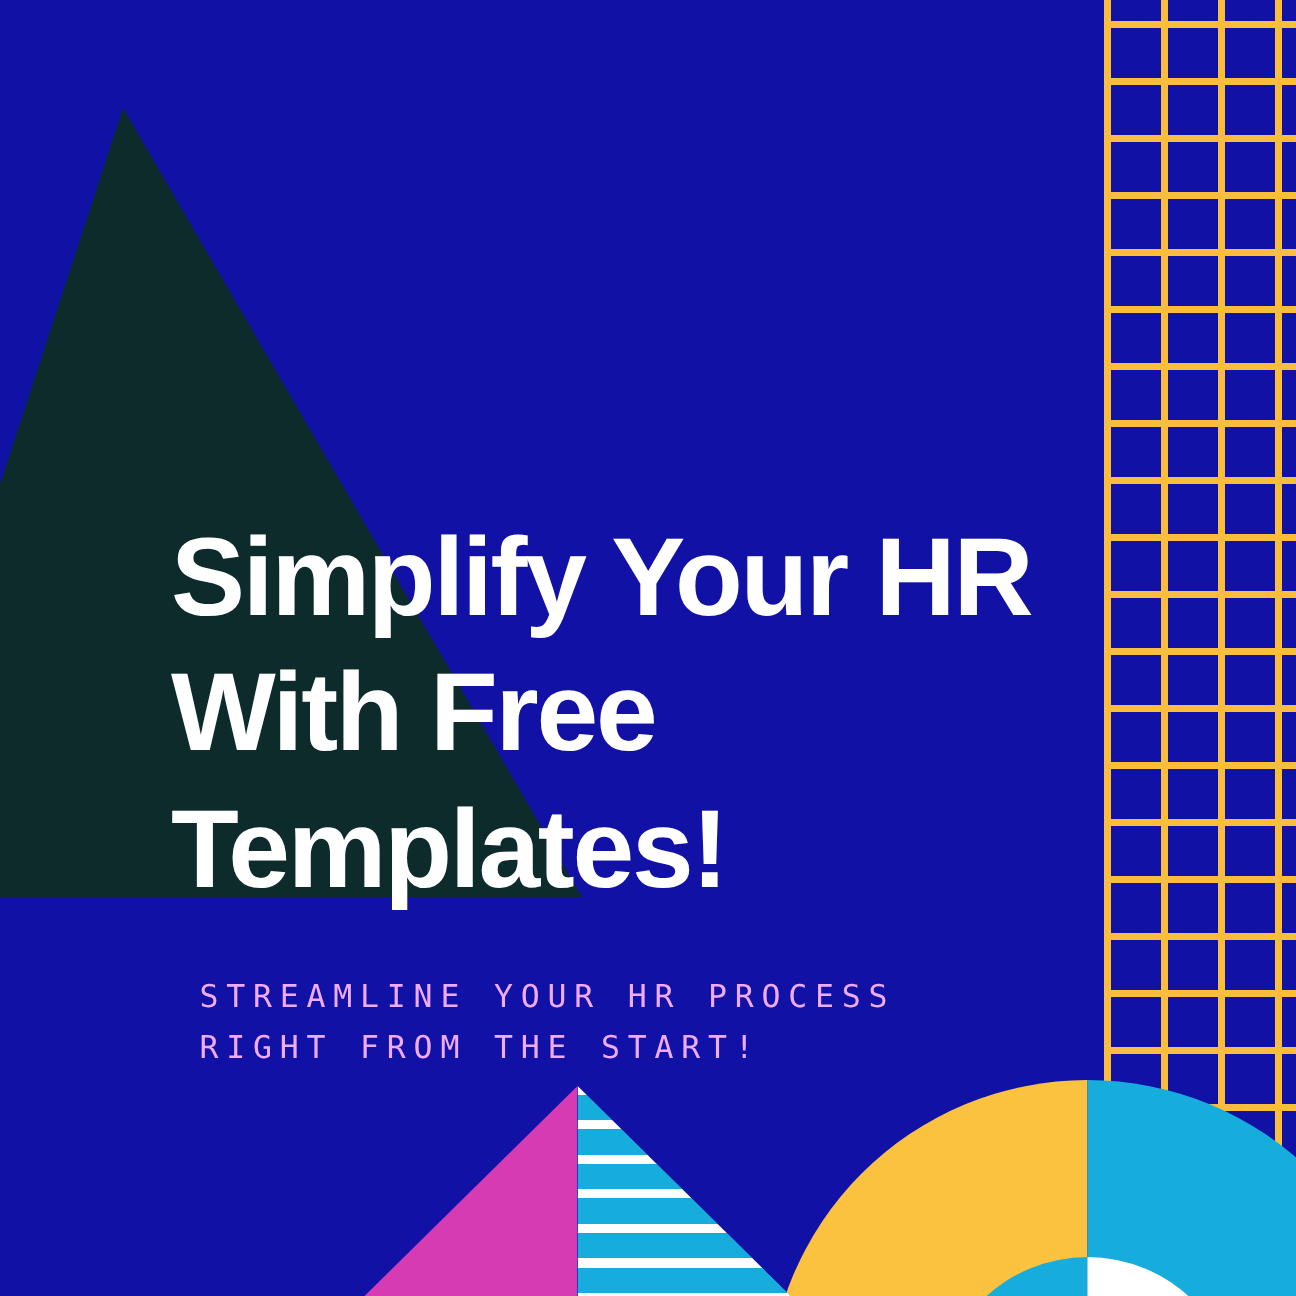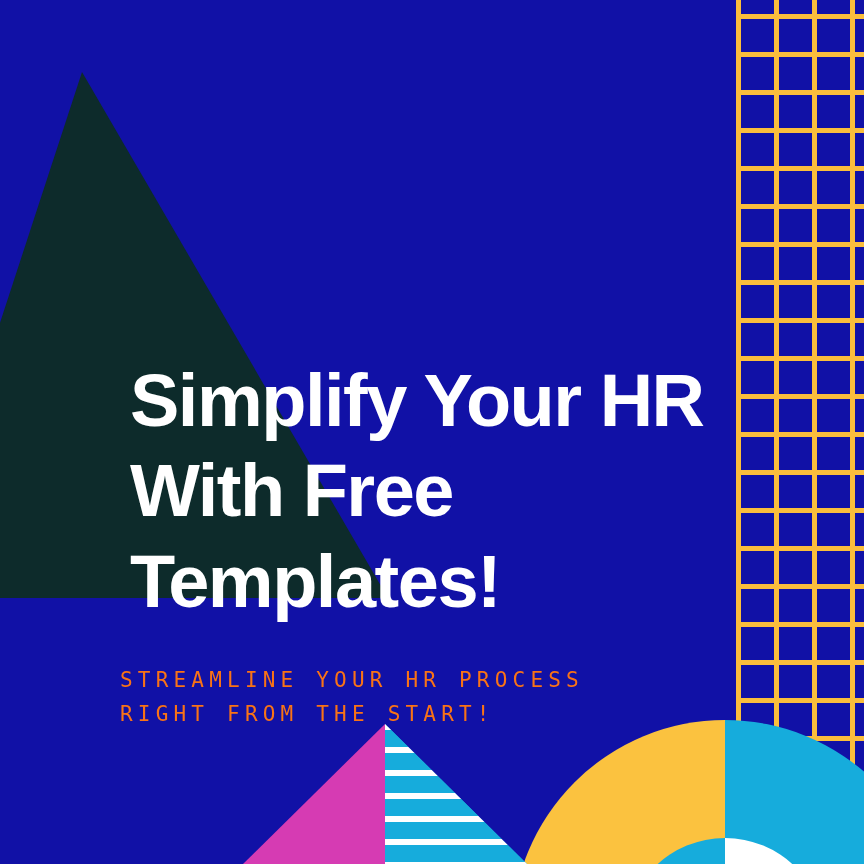--- a/index.html
+++ b/index.html
@@ -112,33 +112,33 @@
 
   .content {
     position: absolute;
     left: 114px;
     top: 340px;
     width: 620px;
     z-index: 10;
   }
 
   .headline {
-    margin: 16px;
+    margin: 0;
     color: #FFFFFF;
     font-family: "Liberation Sans", sans-serif;
     font-weight: bold;
     font-size: 74px;
     line-height: 1.22;
     letter-spacing: -1.5px;
     white-space: pre-line;
   }
 
   .subhead {
-    margin: 36px 0 0 6px;
-    color: #f97316;
+    margin: 36px 0 0 19px;
+    color: #f0abfc;
     font-family: "DejaVu Sans Mono", "Liberation Mono", monospace;
     font-weight: normal;
     font-size: 21px;
     line-height: 1.62;
     letter-spacing: 5.2px;
     white-space: pre-line;
   }
 </style>
 </head>
 <body>

